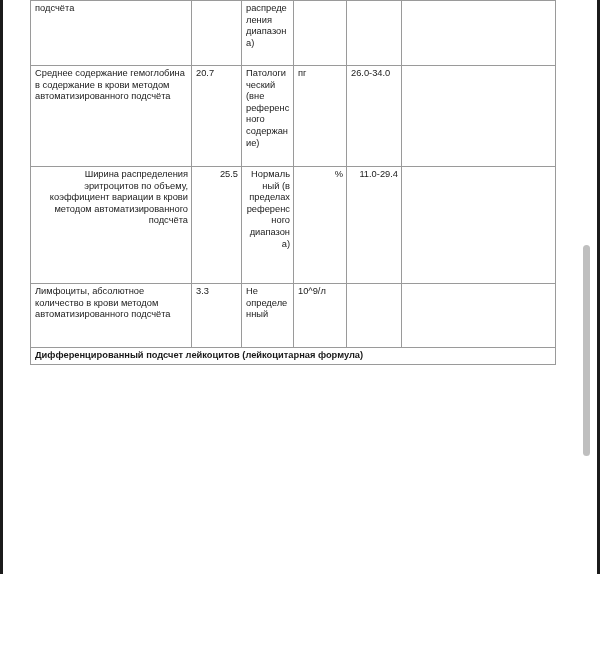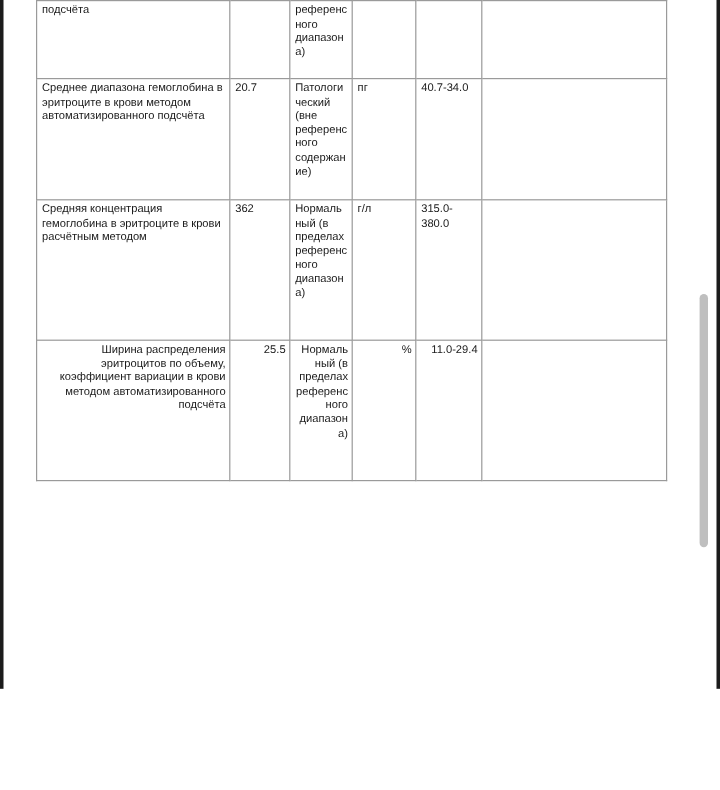--- a/index.html
+++ b/index.html
@@ -141,56 +141,59 @@
           <col class="c-status">
           <col class="c-unit">
           <col class="c-ref">
           <col class="c-note">
         </colgroup>
         <tbody>
 
           <tr class="row-clipped">
             <td class="cell-name">подсчёта</td>
             <td class="cell-value"></td>
-            <td class="cell-status">референсного диапазона)</td>
+            <td class="cell-status">распределения диапазона)</td>
             <td class="cell-unit"></td>
             <td class="cell-ref"></td>
             <td class="cell-note"></td>
           </tr>
 
           <tr class="row-h102">
-            <td class="cell-name">Среднее диапазона гемоглобина в эритроците в крови методом автоматизированного подсчёта</td>
+            <td class="cell-name">Среднее содержание гемоглобина в содержание в крови методом автоматизированного подсчёта</td>
             <td class="cell-value">20.7</td>
             <td class="cell-status">Патологический (вне референсного содержание)</td>
             <td class="cell-unit">пг</td>
-            <td class="cell-ref">40.7-34.0</td>
-            <td class="cell-note"></td>
-          </tr>
-
-          <tr class="row-h118">
-            <td class="cell-name">Средняя концентрация гемоглобина в эритроците в крови расчётным методом</td>
-            <td class="cell-value">362</td>
-            <td class="cell-status">Нормальный (в пределах референсного диапазона)</td>
-            <td class="cell-unit">г/л</td>
-            <td class="cell-ref">315.0-380.0</td>
-            <td class="cell-note"></td>
-          </tr>
+            <td class="cell-ref">26.0-34.0</td>
+            <td class="cell-note"></td>
+          </tr>
+
 
           <tr class="row-h118b">
             <td class="cell-name">Ширина распределения эритроцитов по объему, коэффициент вариации в крови методом автоматизированного подсчёта</td>
             <td class="cell-value">25.5</td>
             <td class="cell-status">Нормальный (в пределах референсного диапазона)</td>
             <td class="cell-unit">%</td>
             <td class="cell-ref">11.0-29.4</td>
             <td class="cell-note"></td>
           </tr>
 
 
-
-
+          <tr class="row-h65">
+            <td class="cell-name">Лимфоциты, абсолютное количество в крови методом автоматизированного подсчёта</td>
+            <td class="cell-value">3.3</td>
+            <td class="cell-status">Не определенный</td>
+            <td class="cell-unit">10^9/л</td>
+            <td class="cell-ref"></td>
+            <td class="cell-note"></td>
+          </tr>
+
+
+          <tr>
+            <td class="section-header" colspan="6">Дифференцированный подсчет лейкоцитов (лейкоцитарная формула)</td>
+          </tr>
 
         </tbody>
       </table>
     </div>
 
     <div id="bottom-rule"></div>
   </div>
 
   <div id="scrollbar-track">
     <div id="scrollbar-thumb"></div>

